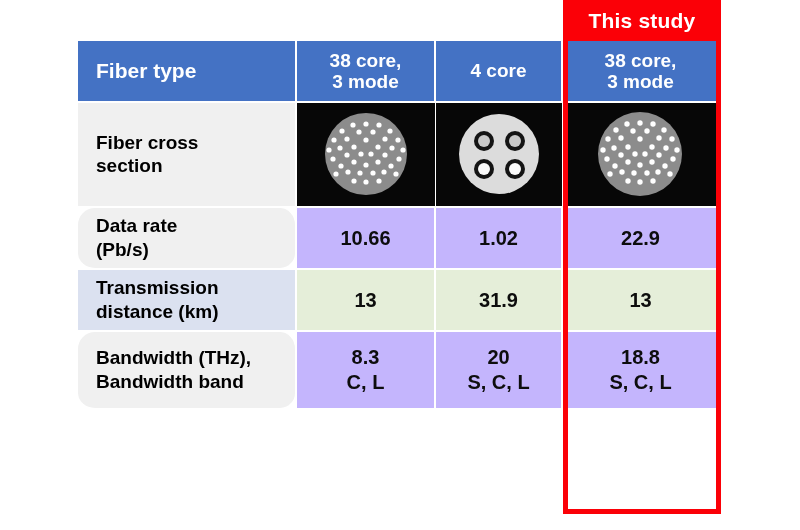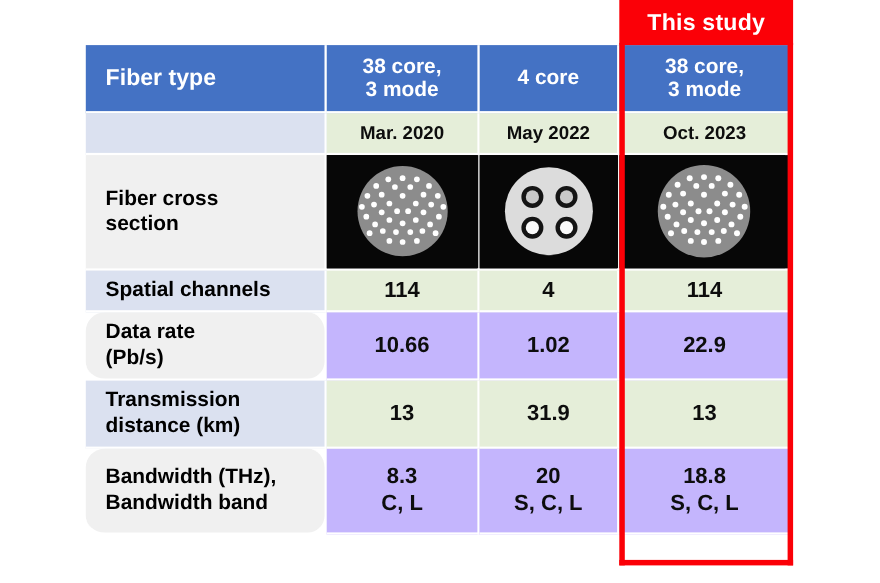--- a/index.html
+++ b/index.html
@@ -183,28 +183,20 @@
           </div>
         </td>
         <td>
           <div class="cell-in hdr-col">
             <div>38 core,</div>
             <div>3 mode</div>
           </div>
         </td>
       </tr>
 
-      <tr class="daterow">
-        <td class="lbl">
-          <div class="pad"></div>
-        </td>
-        <td class="val">Mar. 2020</td>
-        <td class="val">May 2022</td>
-        <td class="val">Oct. 2023</td>
-      </tr>
 
       <tr class="xrow">
         <td class="lbl">
           <div class="pad">
             <div>Fiber cross</div>
             <div>section</div>
           </div>
         </td>
 
         <td class="val">
@@ -318,30 +310,20 @@
                   <circle cx="86" cy="78" r="2.7"></circle>
                 <circle cx="73" cy="79" r="2.7"></circle>
                 <circle cx="43" cy="71" r="2.7"></circle>
                   <circle cx="103" cy="71" r="2.7"></circle>
               </g>
             </svg>
           </div>
         </td>
       </tr>
 
-      <tr class="drow r-spatial">
-        <td class="lbl lbl-blue">
-          <div class="pad">
-            <div>Spatial channels</div>
-          </div>
-        </td>
-        <td class="val val-lite">114</td>
-        <td class="val val-lite">4</td>
-        <td class="val val-lite">114</td>
-      </tr>
 
       <tr class="drow r-datarate">
         <td class="lbl lbl-gray">
           <div class="pad">
             <div>Data rate</div>
             <div>(Pb/s)</div>
           </div>
         </td>
         <td class="val val-dark">10.66</td>
         <td class="val val-dark">1.02</td>

